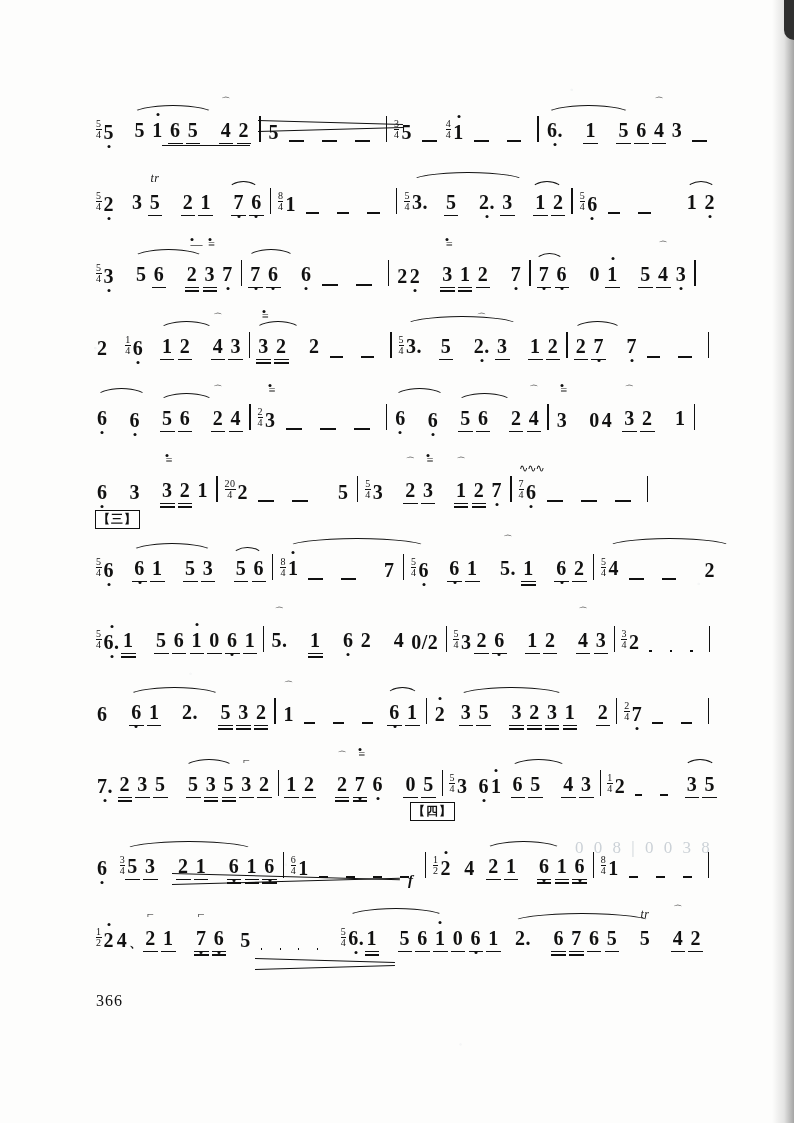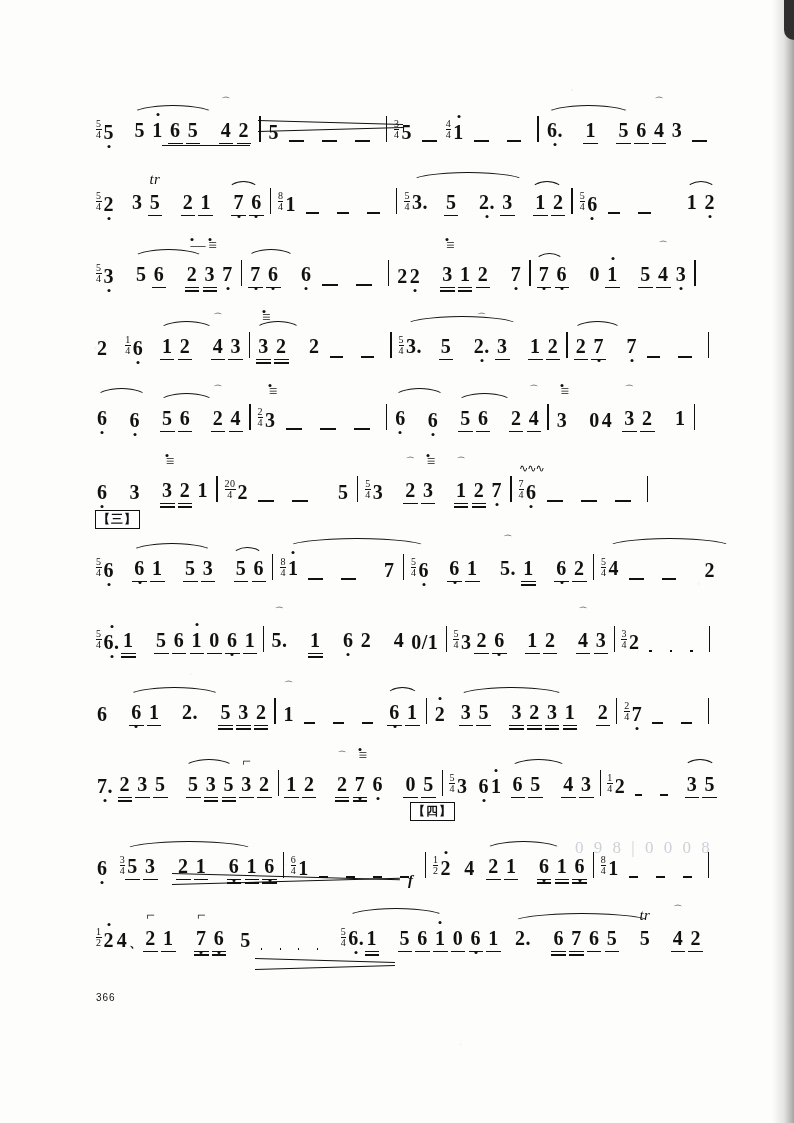--- a/index.html
+++ b/index.html
@@ -133,21 +133,21 @@
     top: -15px;
   }
   .slur.hi { top: -20px; }
   .slur.lo { top: -11px; }
 
   
   .orn {
     position: absolute;
     left: 50%;
     transform: translateX(-50%);
-    font-size: 15px;
+    font-size: 12px;
     line-height: 1;
     top: -22px;
     font-family: "Liberation Serif", serif;
     white-space: nowrap;
   }
   .orn.t  { top: -20px; font-style: italic; }
   .orn.zh { top: -23px; font-size: 9px; }
   .orn.up { top: -26px; }
   .orn.trem { top: -19px; font-size: 11px; letter-spacing: -1px; }
 
@@ -216,22 +216,22 @@
     font-family: "Liberation Serif", serif;
     font-style: italic;
     font-weight: 700;
     font-size: 15px;
   }
 
   .pageno {
     position: absolute;
     left: 96px;
     top: 992px;
-    font-size: 10px;
-    font-family: Liberation Sans, sans-serif;
+    font-size: 16px;
+    font-family: Liberation Serif, serif;
     letter-spacing: 1px;
   }
 
   .ghost {
     position: absolute;
     color: rgba(90,110,130,.30);
     font-size: 17px;
     letter-spacing: 3px;
     font-family: "Liberation Serif", serif;
   }
@@ -659,21 +659,21 @@
         <span class="n"><span class="orn zh">⌒</span><span class="d">5.</span></span>
         <span class="sp"></span>
         <span class="n"><span class="d">1</span><span class="b1"></span><span class="b2"></span></span>
         <span class="sp"></span>
         <span class="n"><span class="d">6</span><span class="dn"></span></span>
         <span class="n"><span class="d">2</span></span>
         <span class="sp"></span>
         <span class="n"><span class="d">4</span></span>
       </span>
       <span class="sp3"></span>
-      <span class="n"><span class="d">0/1</span></span>
+      <span class="n"><span class="d">0/2</span></span>
       <span class="bar"></span>
       <span class="ts">
           <span class="num">5</span>
           <span class="den">4</span>
         </span>
       <span class="n"><span class="d">3</span></span>
       <span class="sp2"></span>
       <span class="grp">
         <span class="n"><span class="d">2</span><span class="b1"></span></span>
         <span class="n"><span class="d">6</span><span class="dn"></span><span class="b1"></span></span>
@@ -928,16 +928,16 @@
       <span class="bar"></span>
     </div>
 
   </div>
 
   <div class="hairpin" style="left:258px; top:120px; width:145px;"></div>
   <div class="hairpin" style="left:172px; top:873px; width:228px;"></div>
   <div class="hairpin" style="left:255px; top:958px; width:140px;"></div>
   <div class="dyn" style="left:408px; top:872px;">f</div>
 
-  <div class="ghost" style="left:575px; top:838px;">0 9 8 | 0 0 0 8</div>
+  <div class="ghost" style="left:575px; top:838px;">0 0 8 | 0 0 3 8</div>
 
   <div class="pageno">366</div>
 </div>
 
 </body></html>

